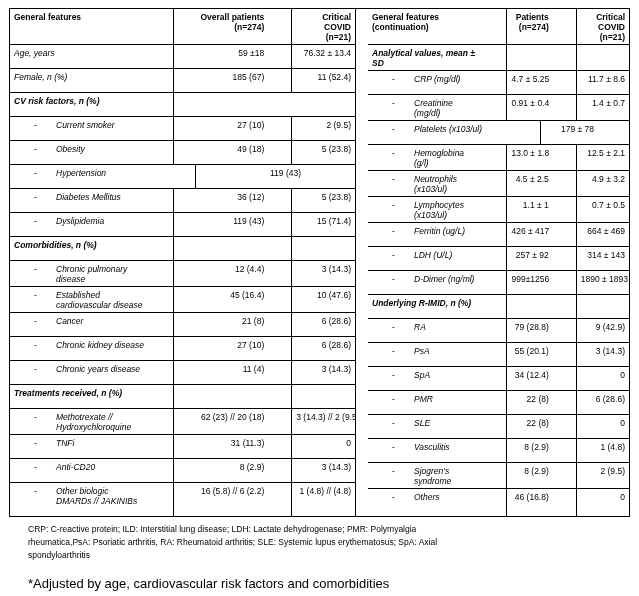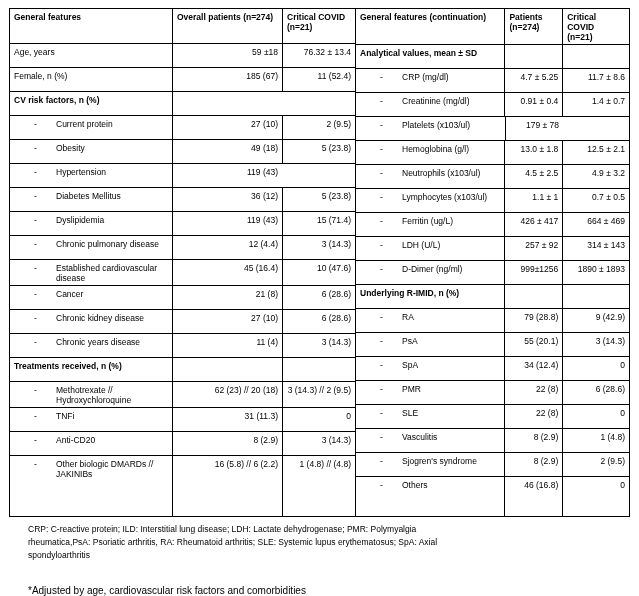--- a/index.html
+++ b/index.html
@@ -11,42 +11,42 @@
     color: #000;
     overflow: hidden;
   }
   .table-wrap {
     display: flex;
     width: 621px; height: 509px;
     border: 1px solid #000;
   }
   .tbl { display: flex; flex-direction: column; height: 100%; }
   .tbl.left  { width: 345px; }
-  .tbl.right { width: 274px; border-left: 1px solid #000; }
-  .row { display: flex; border-bottom: 1px solid #000; min-height: 24px; flex-shrink: 0; }
+  .tbl.right { width: 274px; border-left: 1px solid #000; padding-left: 12px; }
+  .row { display: flex; border-bottom: 1px solid #000; min-height: 24px; flex-shrink: 0; gap: 23px; }
   .rows { display: flex; flex-direction: column; flex: 1; }
   .rows .row:last-child { border-bottom: none; flex: 1; }
   .cell { font-size: 8.5px; line-height: 10px; padding: 3px 4px 2px 4px; }
   .left  .c1 { width: 162px; } .left  .c2 { width: 110px; } .left  .c3 { width: 73px; }
   .right .c1 { width: 149px; } .right .c2 { width: 58px;  } .right .c3 { width: 67px; }
   .c2, .c3 { border-left: 1px solid #000; }
   .row.merged .c3 { border-left: none; }
   .val { text-align: right; white-space: nowrap; overflow: hidden; }
   .header { min-height: 35px; }
   .header .cell { font-weight: bold; }
-  .header .c2, .header .c3 { text-align: left; }
+  .header .c2, .header .c3 { text-align: right; }
   .hline { display: block; }
   .c1 { display: flex; align-items: flex-start; }
   .dash { display: none; }
   .row.sub .dash { display: inline-block; margin-left: 20px; width: 22px; flex: none; }
-  .lbl { flex: 1; }
+  .lbl { flex: 1; font-style: italic; }
   .row.section .lbl, .row.merged .lbl { font-weight: bold; }
   .footnote { margin: 6px 16px 0 19px; }
   .fn-line { font-size: 8.5px; line-height: 13px; }
-  .adjusted-note { margin: 22px 0 0 19px; font-size: 10px; line-height: 13px; }
+  .adjusted-note { margin: 15px 0 0 19px; font-size: 13px; line-height: 13px; }
 </style>
 </head>
 <body>
 
 <div class="table-wrap">
 
   <div class="tbl left">
     <div class="row header">
       <div class="cell c1">General features</div>
       <div class="cell c2">
@@ -82,21 +82,21 @@
 
             <span class="lbl">CV risk factors, n (%)</span>
           </div>
           <div class="cell c2 val"></div>
           <div class="cell c3 val"></div>
         </div>
 
         <div class="row sub">
           <div class="cell c1">
             <span class="dash">-</span>
-            <span class="lbl">Current protein</span>
+            <span class="lbl">Current smoker</span>
           </div>
           <div class="cell c2 val">27 (10)</div>
           <div class="cell c3 val">2 (9.5)</div>
         </div>
 
         <div class="row sub">
           <div class="cell c1">
             <span class="dash">-</span>
             <span class="lbl">Obesity</span>
           </div>
@@ -123,20 +123,28 @@
 
         <div class="row sub">
           <div class="cell c1">
             <span class="dash">-</span>
             <span class="lbl">Dyslipidemia</span>
           </div>
           <div class="cell c2 val">119 (43)</div>
           <div class="cell c3 val">15 (71.4)</div>
         </div>
 
+        <div class="row section">
+          <div class="cell c1">
+
+            <span class="lbl">Comorbidities, n (%)</span>
+          </div>
+          <div class="cell c2 val"></div>
+          <div class="cell c3 val"></div>
+        </div>
 
         <div class="row sub">
           <div class="cell c1">
             <span class="dash">-</span>
             <span class="lbl">Chronic pulmonary disease</span>
           </div>
           <div class="cell c2 val">12 (4.4)</div>
           <div class="cell c3 val">3 (14.3)</div>
         </div>
 

